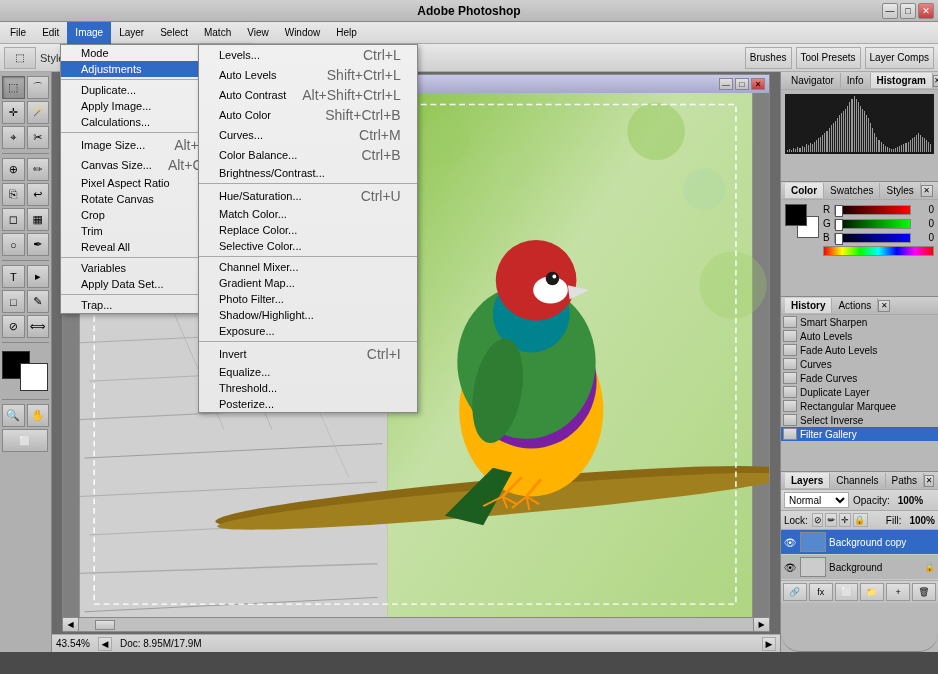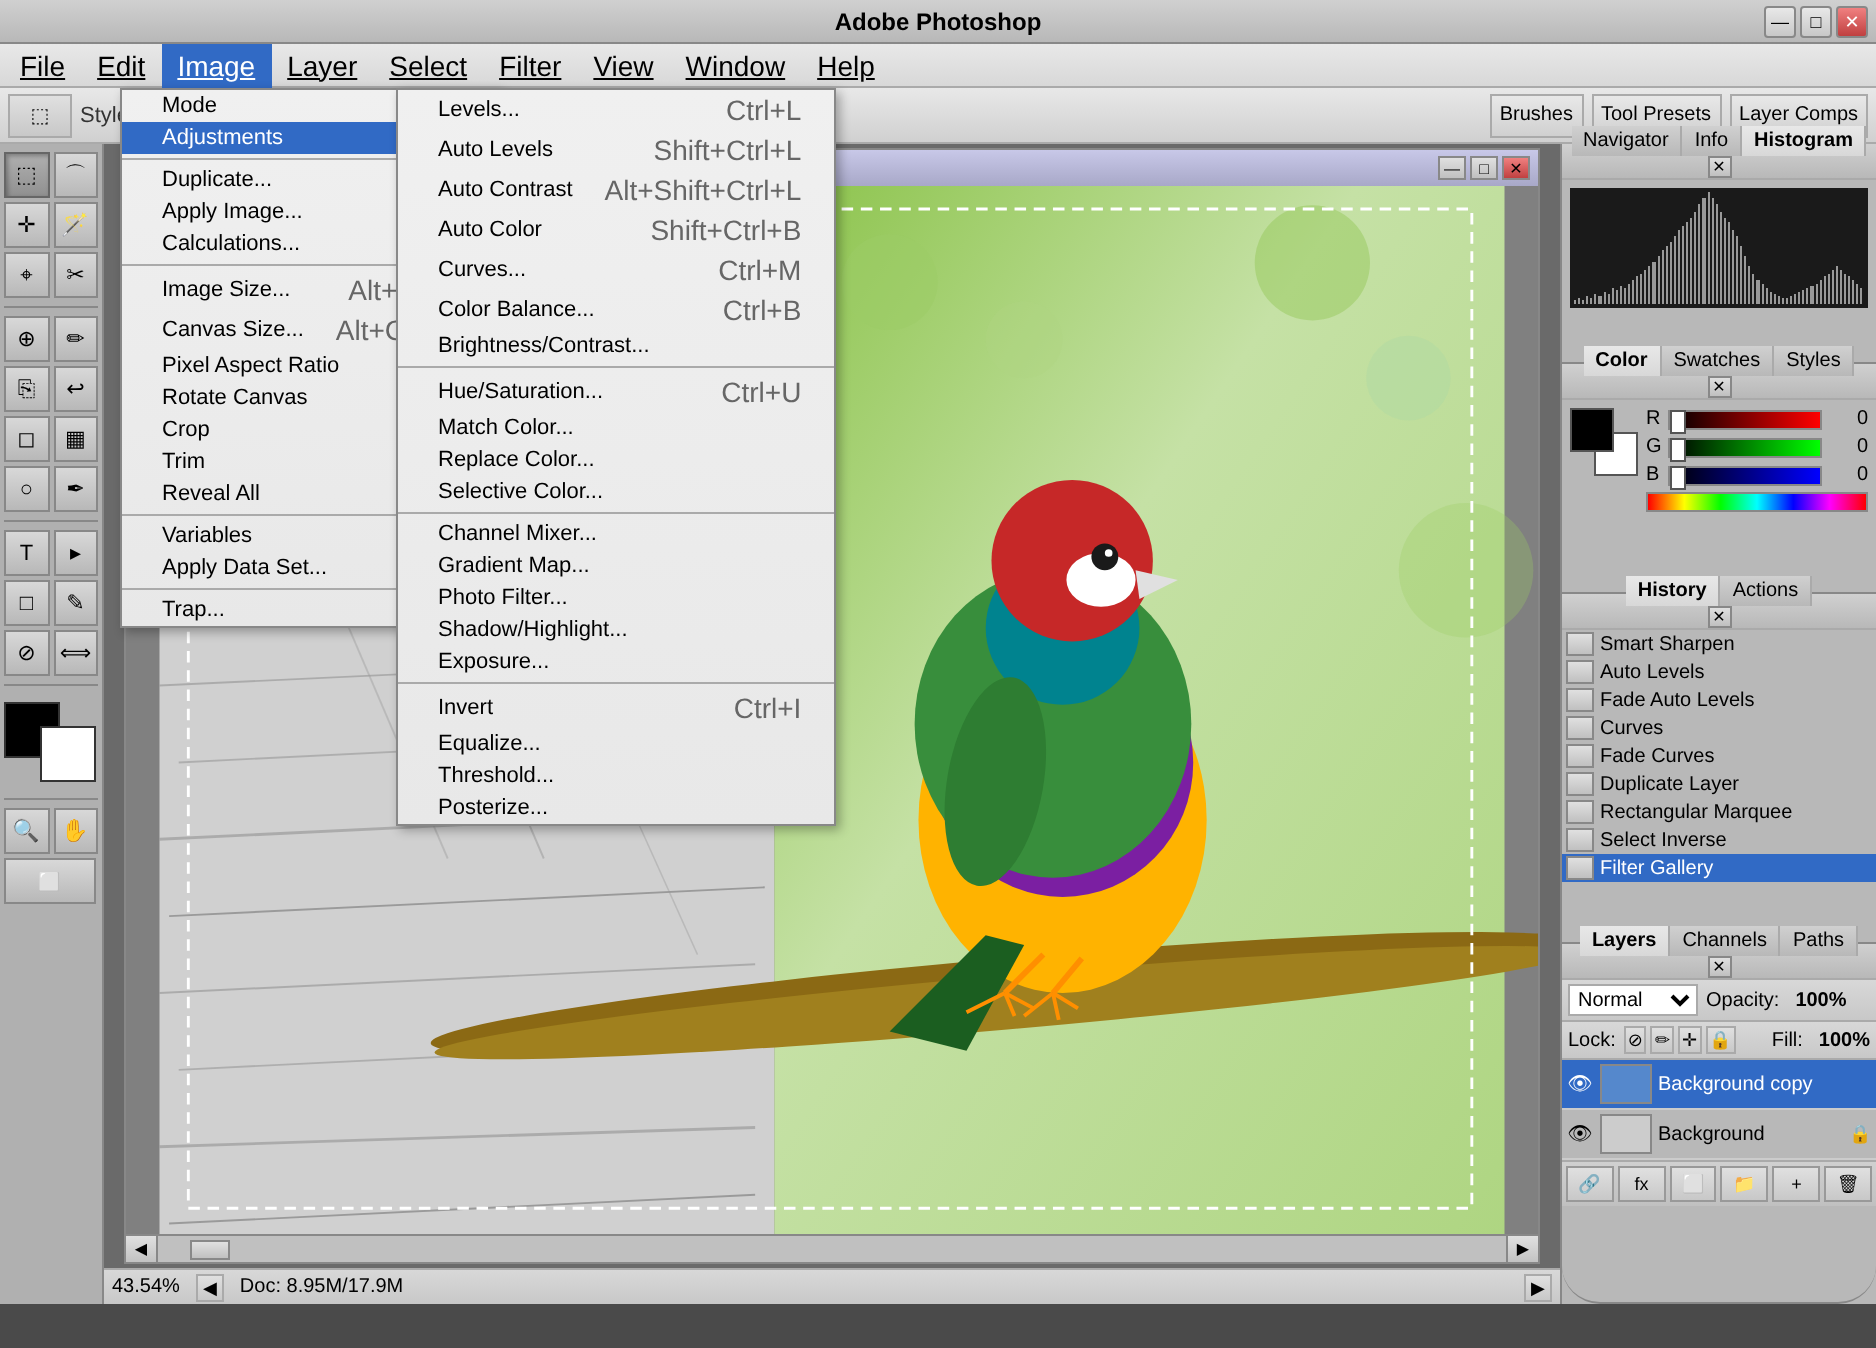--- a/index.html
+++ b/index.html
@@ -37,25 +37,24 @@
       background: linear-gradient(to bottom, #e8e8e8, #d8d8d8);
       height: 22px;
       display: flex;
       align-items: center;
       padding: 0 2px;
       border-bottom: 1px solid #aaa;
     }
     .menu-item {
       padding: 12px 8px;
       cursor: pointer;
-      font-size: 14px;
+      font-size: 10px;
       height: 100%;
       display: flex;
       align-items: center;
-      text-decoration: underline;
     }
     .menu-item:hover, .menu-item.active {
       background: #316ac5;
       color: white;
     }
     .menu-item.active { background: #316ac5; color: white; }
 
     
     .toolbar {
       background: linear-gradient(to bottom, #e8e8e8, #d0d0d0);
@@ -224,25 +223,24 @@
     }
 
     .panel {
       border-bottom: 1px solid #888;
     }
     .panel-header {
       background: linear-gradient(to bottom, #d0d0d0, #b8b8b8);
       height: 18px;
       display: flex;
       align-items: center;
-      justify-content: flex-end;
+      justify-content: flex-start;
       padding: 0 4px;
       font-size: 10px;
       border-bottom: 1px solid #aaa;
-      flex-direction: column;
     }
     .panel-tabs {
       display: flex;
       gap: 0;
     }
     .panel-tab {
       padding: 2px 6px;
       font-size: 10px;
       cursor: pointer;
       background: linear-gradient(to bottom, #d0d0d0, #b8b8b8);
@@ -444,21 +442,21 @@
     <div class="title-btn close">✕</div>
   </div>
 </div>
 
 <div class="menu-bar">
   <div class="menu-item">File</div>
   <div class="menu-item">Edit</div>
   <div class="menu-item active">Image</div>
   <div class="menu-item">Layer</div>
   <div class="menu-item">Select</div>
-  <div class="menu-item">Filter</div>
+  <div class="menu-item">Match</div>
   <div class="menu-item">View</div>
   <div class="menu-item">Window</div>
   <div class="menu-item">Help</div>
 </div>
 
 <div class="toolbar">
   <div style="width:32px;height:22px;background:linear-gradient(to bottom,#e0e0e0,#c8c8c8);border:1px solid #aaa;display:flex;align-items:center;justify-content:center;font-size:10px;">⬚</div>
   <span class="toolbar-label">Style:</span>
   <select class="toolbar-select">
     <option>Normal</option>

